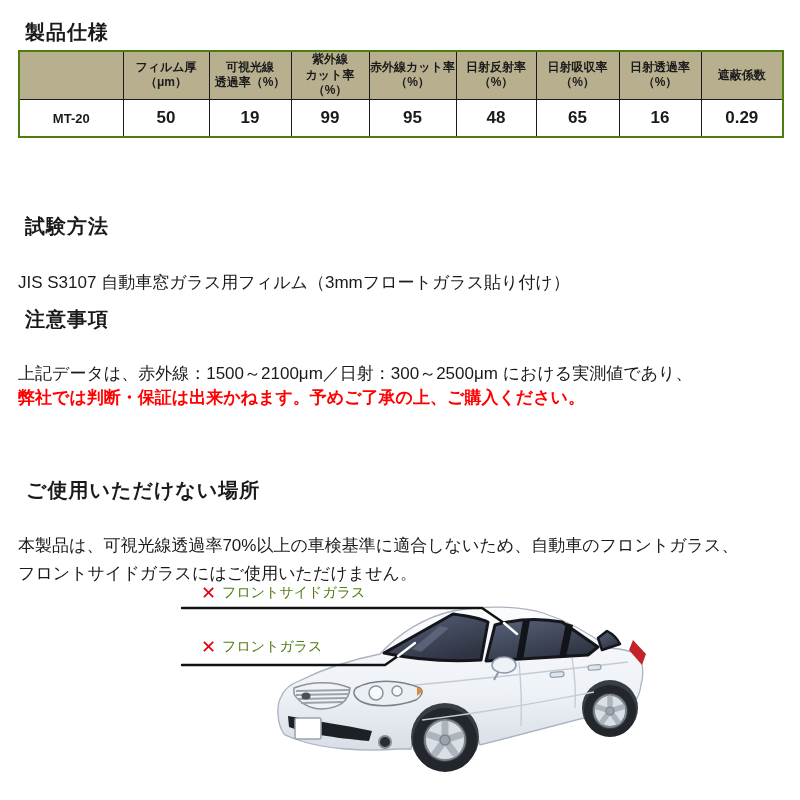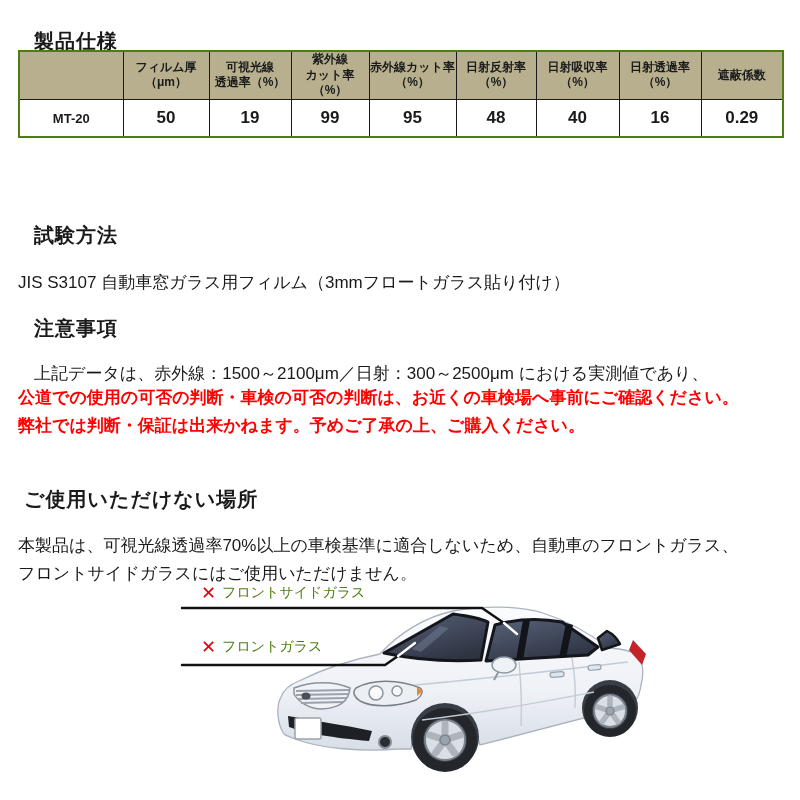--- a/index.html
+++ b/index.html
@@ -1,19 +1,19 @@
 <!DOCTYPE html>
 <html><head>
 <meta charset="utf-8">
 <style>
   html,body{margin:0;padding:0;background:#fff;}
   body{width:800px;height:800px;position:relative;overflow:hidden;
        font-family:"Liberation Sans","DejaVu Sans",sans-serif;color:#1a1a1a;}
   .abs{position:absolute;}
-  h2.sec{margin:16px;font-size:20px;font-weight:700;letter-spacing:1px;}
+  h2.sec{margin:7px;font-size:20px;font-weight:700;letter-spacing:1px;}
   .bodytext{font-size:17px;line-height:28px;margin-top:32px;}
   .bodytext span{display:block;}
   .warn{font-size:17px;font-weight:700;color:#ff0000;line-height:28px;}
   .warn span{display:block;}
 
   
   table.spec{border-collapse:collapse;table-layout:fixed;width:764px;border:2px solid #4d7c0f;}
   table.spec th,table.spec td{border:1px solid #1a1a1a;text-align:center;vertical-align:middle;padding:0;}
   table.spec thead th{background:#b7af8e;height:40px;font-size:12px;font-weight:700;line-height:1.3;}
   table.spec thead th span{display:block;}
@@ -90,41 +90,40 @@
       </tr>
     </thead>
     <tbody>
       <tr class="row-main">
         <th><span>MT-20</span></th>
         <td>50</td>
         <td>19</td>
         <td>99</td>
         <td>95</td>
         <td>48</td>
-        <td>40</td>
+        <td>65</td>
         <td>16</td>
         <td>0.29</td>
       </tr>
     </tbody>
   </table>
 </div>
 
 <h2 class="sec abs" style="left:18px;top:206px;">試験方法</h2>
 <div class="bodytext abs" style="left:18px;top:237px;">JIS S3107 自動車窓ガラス用フィルム（3mmフロートガラス貼り付け）</div>
 
 <h2 class="sec abs" style="left:18px;top:299px;">注意事項</h2>
-<div class="bodytext abs" style="left:34px;top:328px;">
+<div class="bodytext abs" style="left:18px;top:328px;">
   <span>上記データは、赤外線：1500～2100μm／日射：300～2500μm における実測値であり、</span>
 </div>
 <div class="warn abs" style="left:18px;top:384px;">
-  <span>公道での使用の可否の判断・車検の可否の判断は、お近くの車検場へ事前にご確認ください。</span>
   <span>弊社では判断・保証は出来かねます。予めご了承の上、ご購入ください。</span>
 </div>
 
-<h2 class="sec abs" style="left:8px;top:470px;">ご使用いただけない場所</h2>
+<h2 class="sec abs" style="left:19px;top:470px;">ご使用いただけない場所</h2>
 <div class="bodytext abs" style="left:18px;top:500px;">
   <span>本製品は、可視光線透過率70%以上の車検基準に適合しないため、自動車のフロントガラス、</span>
   <span>フロントサイドガラスにはご使用いただけません。</span>
 </div>
 
 <svg class="abs" style="left:272px;top:588px;" width="380" height="200" viewBox="0 0 380 200">
   <defs>
     <linearGradient id="bodyGrad" x1="0" y1="0" x2="0" y2="1">
       <stop offset="0" stop-color="#fbfcfe"></stop>
       <stop offset="0.6" stop-color="#eef1f6"></stop>

